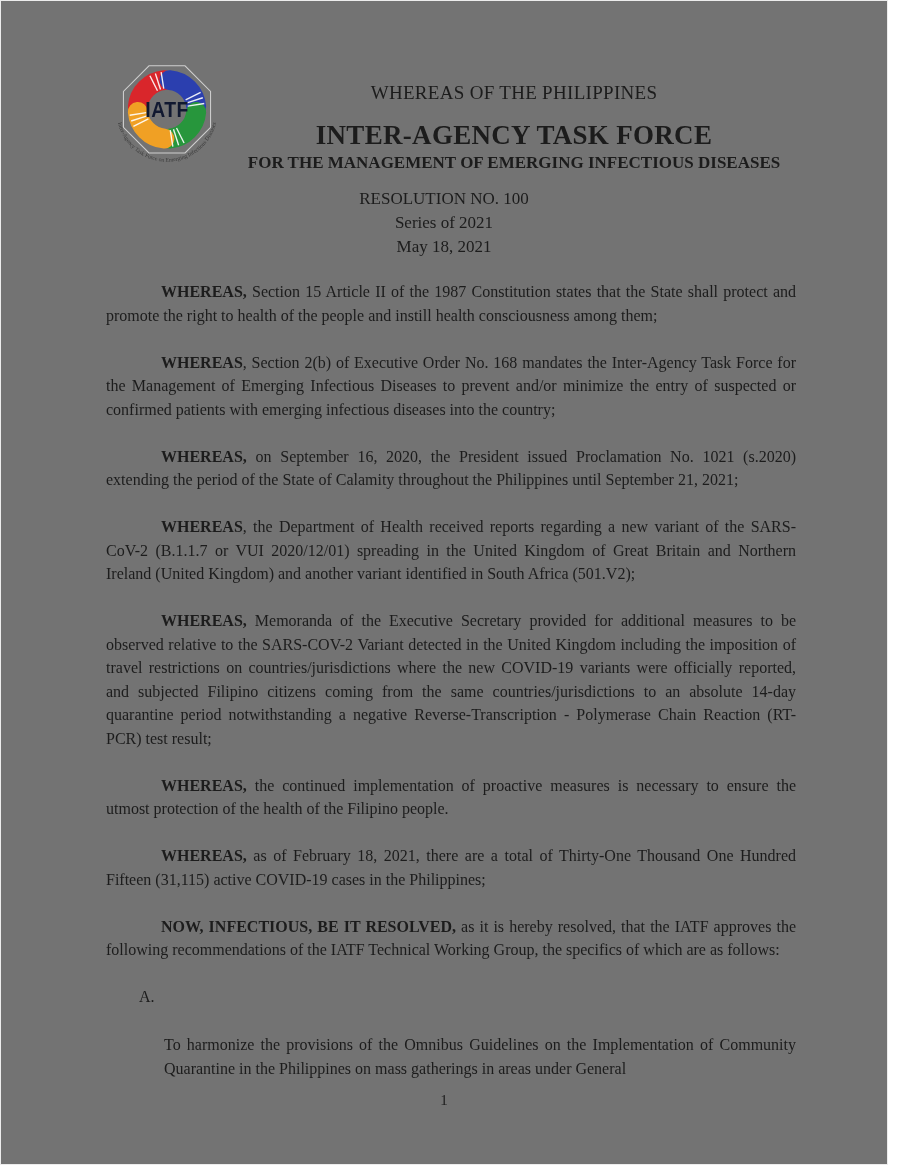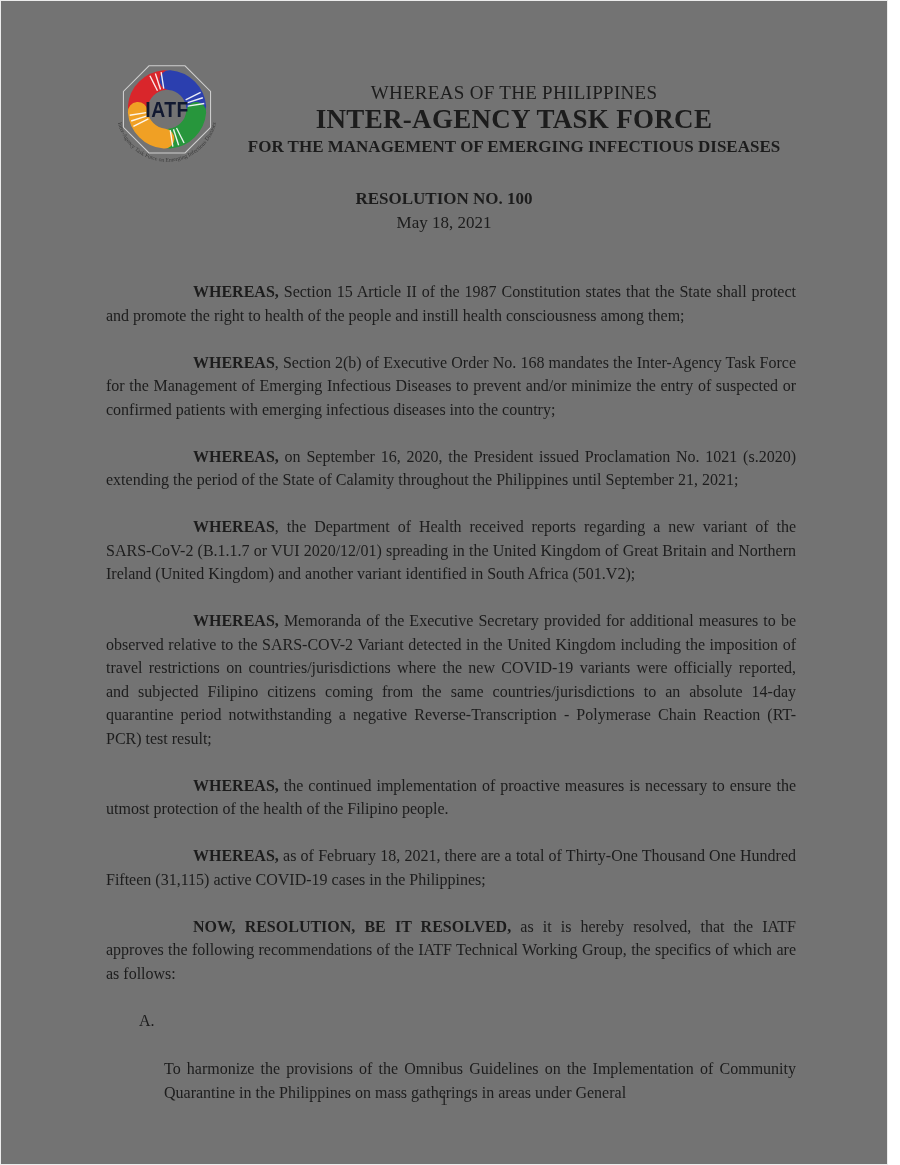--- a/index.html
+++ b/index.html
@@ -11,35 +11,35 @@
     position: relative;
     font-family: "Liberation Serif", serif;
     color: #1c1c1c;
     border: 1px solid #ececec;
     overflow: hidden;
   }
   .header { position: absolute; top: 56px; left: 0; width: 100%; height: 120px; }
   .logo { position: absolute; left: 103px; top: 0; width: 126px; height: 111px; }
   .header-text { position: absolute; left: 240px; right: 100px; top: 24px; text-align: center; }
   .hdr-line1 { font-size: 19px; letter-spacing: 0.3px; line-height: 23px; }
-  .hdr-line2 { font-size: 27px; font-weight: bold; letter-spacing: 0.3px; line-height: 31px; }
+  .hdr-line2 { font-size: 27px; font-weight: bold; letter-spacing: 0.3px; line-height: 31px; margin-top: 16px; }
   .hdr-line3 { font-size: 17px; font-weight: bold; line-height: 23px; }
 
   .title-block { position: absolute; top: 186px; left: 0; width: 100%; text-align: center; font-size: 17px; line-height: 24px; }
-  .title-resolution { font-weight: bold; }
+  .title-resolution { font-weight: normal; }
 
   .content { position: absolute; top: 279px; left: 105px; width: 690px; }
   .body-par {
     font-size: 16px;
     line-height: 23.5px;
     text-align: justify;
     text-indent: 55px;
     margin-bottom: 23.5px;
   }
-  .lead { font-weight: bold; margin-left: 32px; }
+  .lead { font-weight: bold; }
 
   .list-block { padding-left: 33px; }
   .list-row { display: flex; font-size: 16px; line-height: 24px; }
   .list-marker { width: 25px; flex: none; }
   .list-text { flex: 1; text-align: justify; margin-top: 48px; }
 
   .page-number { position: absolute; bottom: 55px; left: 0; width: 100%; text-align: center; font-size: 15px; }
 </style>
 </head>
 <body>
@@ -80,32 +80,33 @@
 
     <div class="header-text">
       <div class="hdr-line1">WHEREAS OF THE PHILIPPINES</div>
       <div class="hdr-line2">INTER-AGENCY TASK FORCE</div>
       <div class="hdr-line3">FOR THE MANAGEMENT OF EMERGING INFECTIOUS DISEASES</div>
     </div>
   </div>
 
   <div class="title-block">
     <div class="title-resolution">RESOLUTION NO. 100</div>
+    <div class="title-series">Series of 2021</div>
     <div class="title-date">May 18, 2021</div>
   </div>
 
   <div class="content">
     <p class="body-par"><span class="lead">WHEREAS,</span><span> Section 15 Article II of the 1987 Constitution states that the State shall protect and promote the right to health of the people and instill health consciousness among them;</span></p>
     <p class="body-par"><span class="lead">WHEREAS</span><span>, Section 2(b) of Executive Order No. 168 mandates the Inter-Agency Task Force for the Management of Emerging Infectious Diseases to prevent and/or minimize the entry of suspected or confirmed patients with emerging infectious diseases into the country;</span></p>
     <p class="body-par"><span class="lead">WHEREAS,</span><span> on September 16, 2020, the President issued Proclamation No. 1021 (s.2020) extending the period of the State of Calamity throughout the Philippines until September 21, 2021;</span></p>
     <p class="body-par"><span class="lead">WHEREAS</span><span>, the Department of Health received reports regarding a new variant of the SARS-CoV-2 (B.1.1.7 or VUI 2020/12/01) spreading in the United Kingdom of Great Britain and Northern Ireland (United Kingdom) and another variant identified in South Africa (501.V2);</span></p>
     <p class="body-par"><span class="lead">WHEREAS,</span><span> Memoranda of the Executive Secretary provided for additional measures to be observed relative to the SARS-COV-2 Variant detected in the United Kingdom including the imposition of travel restrictions on countries/jurisdictions where the new COVID-19 variants were officially reported, and subjected Filipino citizens coming from the same countries/jurisdictions to an absolute 14-day quarantine period notwithstanding a negative Reverse-Transcription - Polymerase Chain Reaction (RT-PCR) test result;</span></p>
     <p class="body-par"><span class="lead">WHEREAS,</span><span> the continued implementation of proactive measures is necessary to ensure the utmost protection of the health of the Filipino people.</span></p>
     <p class="body-par"><span class="lead">WHEREAS,</span><span> as of February 18, 2021, there are a total of Thirty-One Thousand One Hundred Fifteen (31,115) active COVID-19 cases in the Philippines;</span></p>
-    <p class="body-par"><span class="lead">NOW, RESOLUTION, BE IT RESOLVED,</span><span> as it is hereby resolved, that the IATF approves the following recommendations of the IATF Technical Working Group, the specifics of which are as follows:</span></p>
+    <p class="body-par"><span class="lead">NOW, INFECTIOUS, BE IT RESOLVED,</span><span> as it is hereby resolved, that the IATF approves the following recommendations of the IATF Technical Working Group, the specifics of which are as follows:</span></p>
 
     <div class="list-block">
       <div class="list-row">
         <span class="list-marker">A.</span>
         <span class="list-text">To harmonize the provisions of the Omnibus Guidelines on the Implementation of Community Quarantine in the Philippines on mass gatherings in areas under General</span>
       </div>
     </div>
   </div>
 
   <div class="page-number">1</div>

